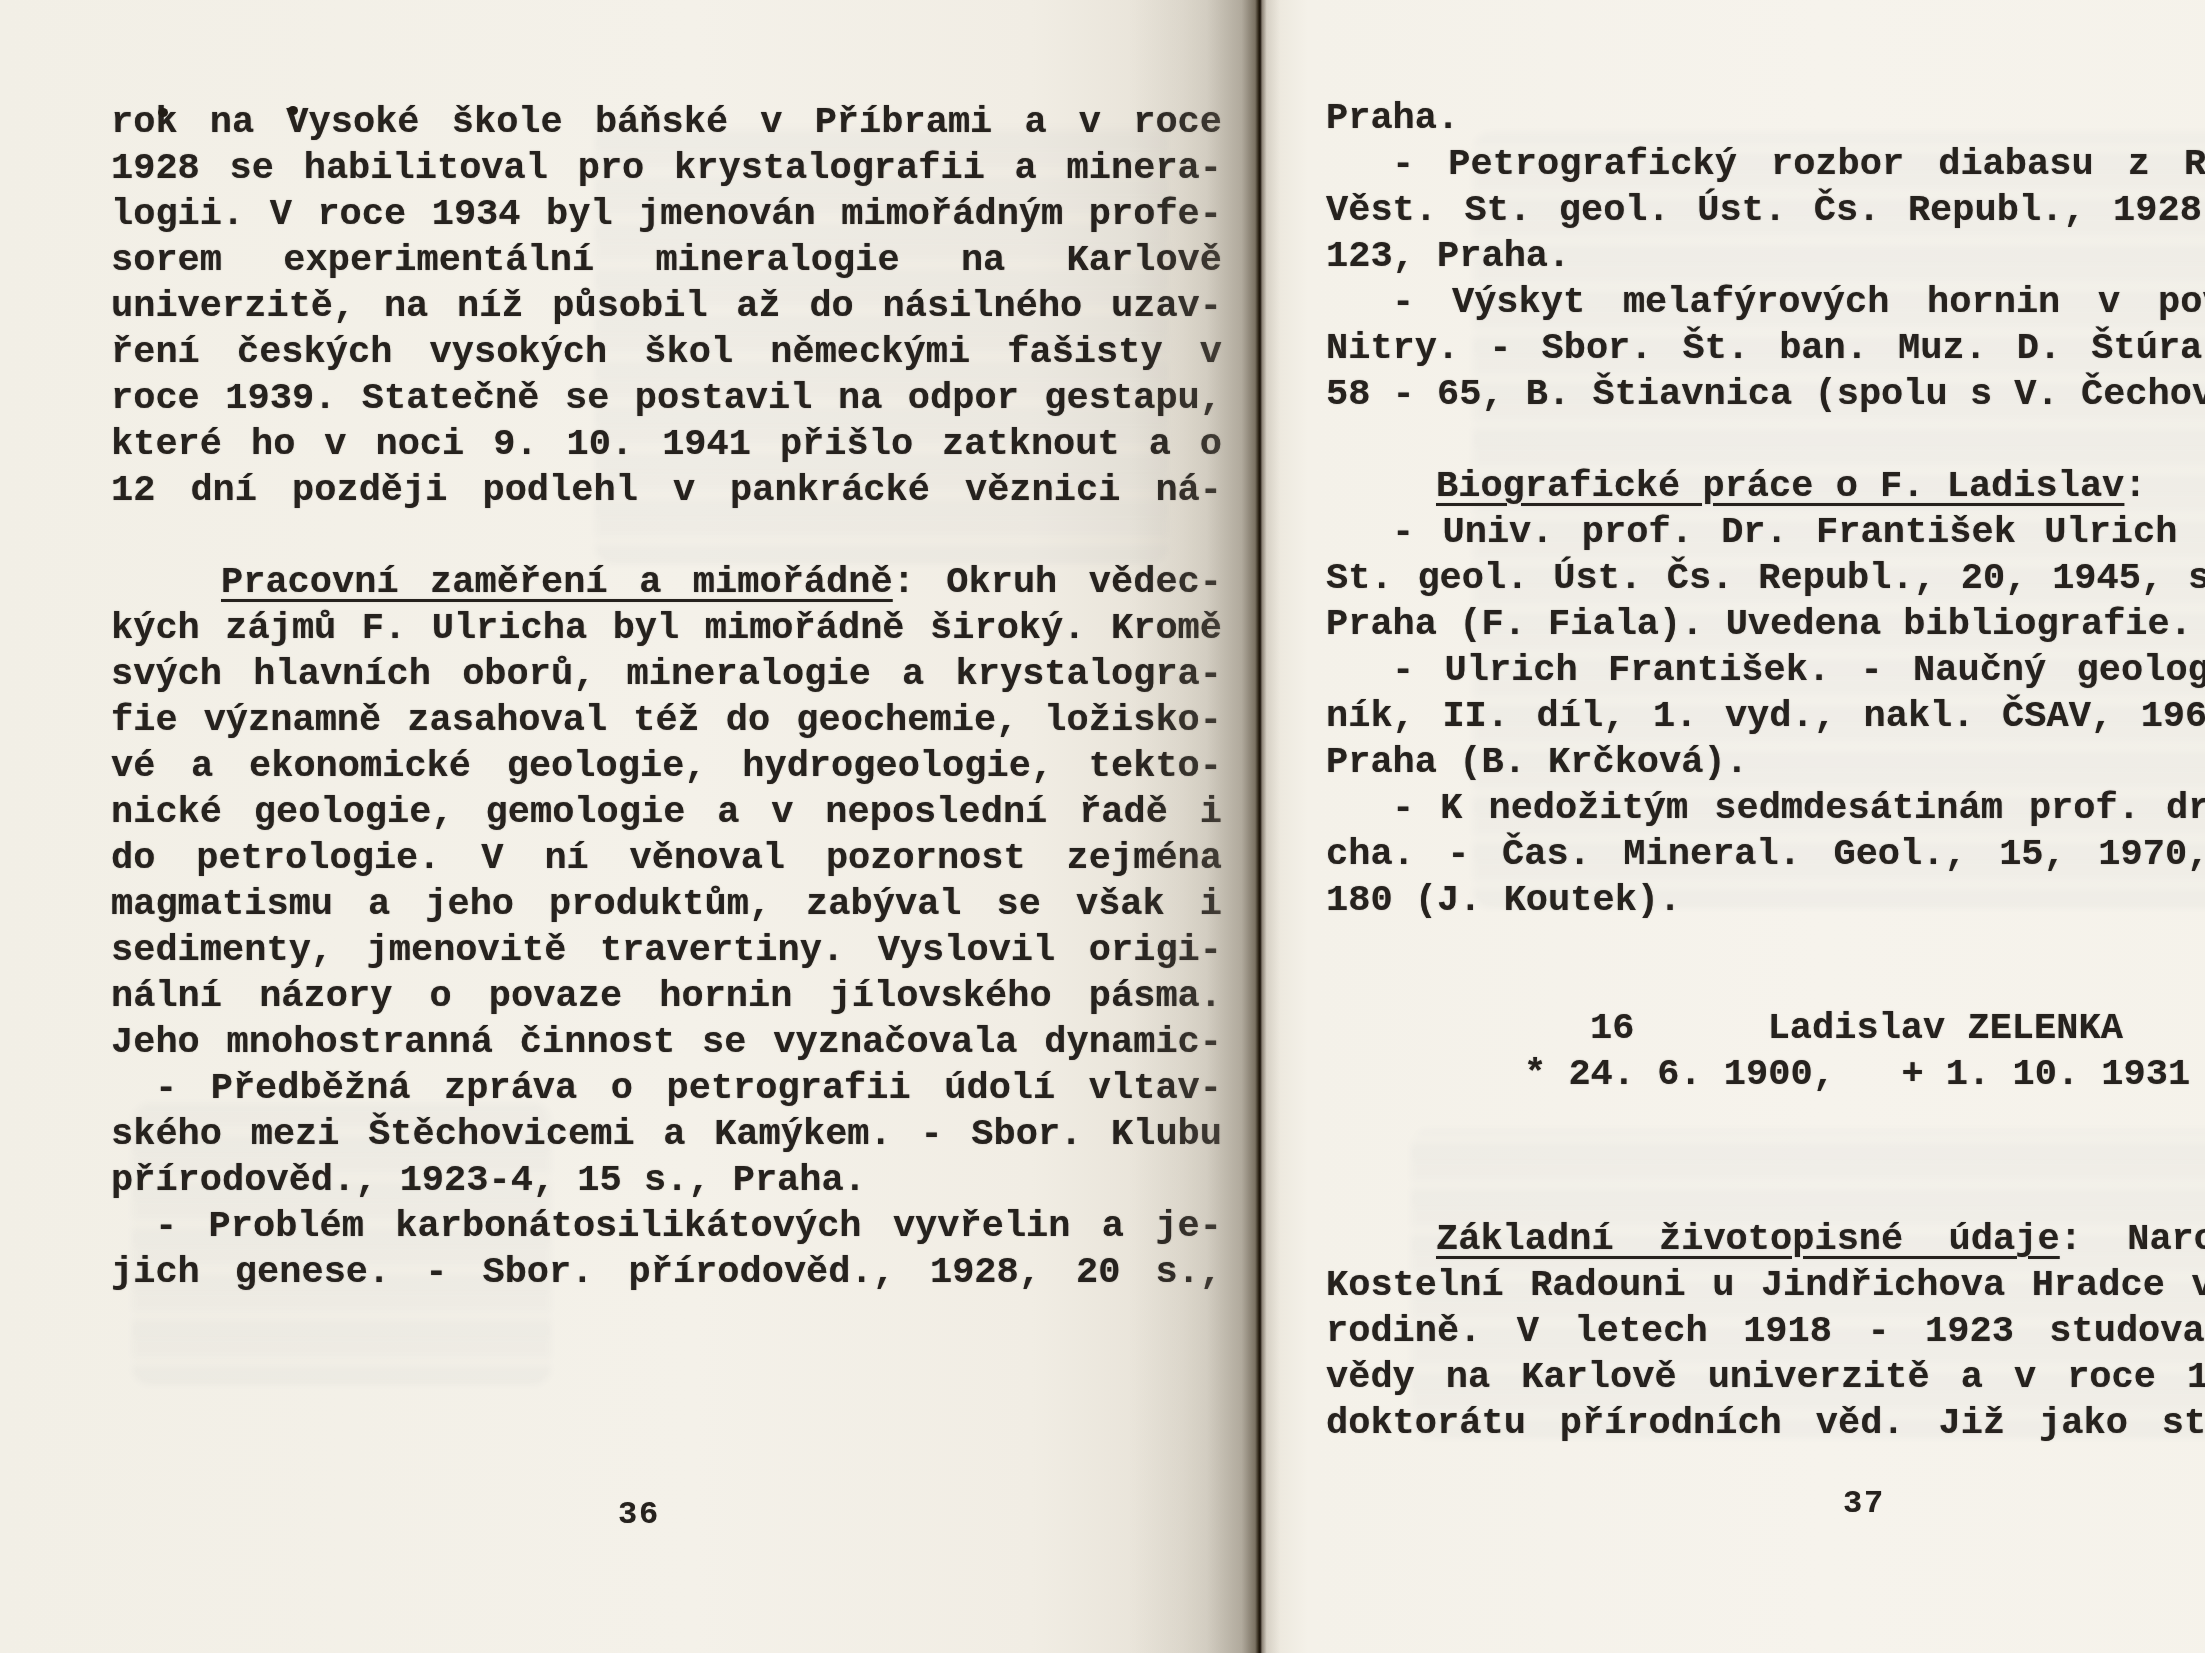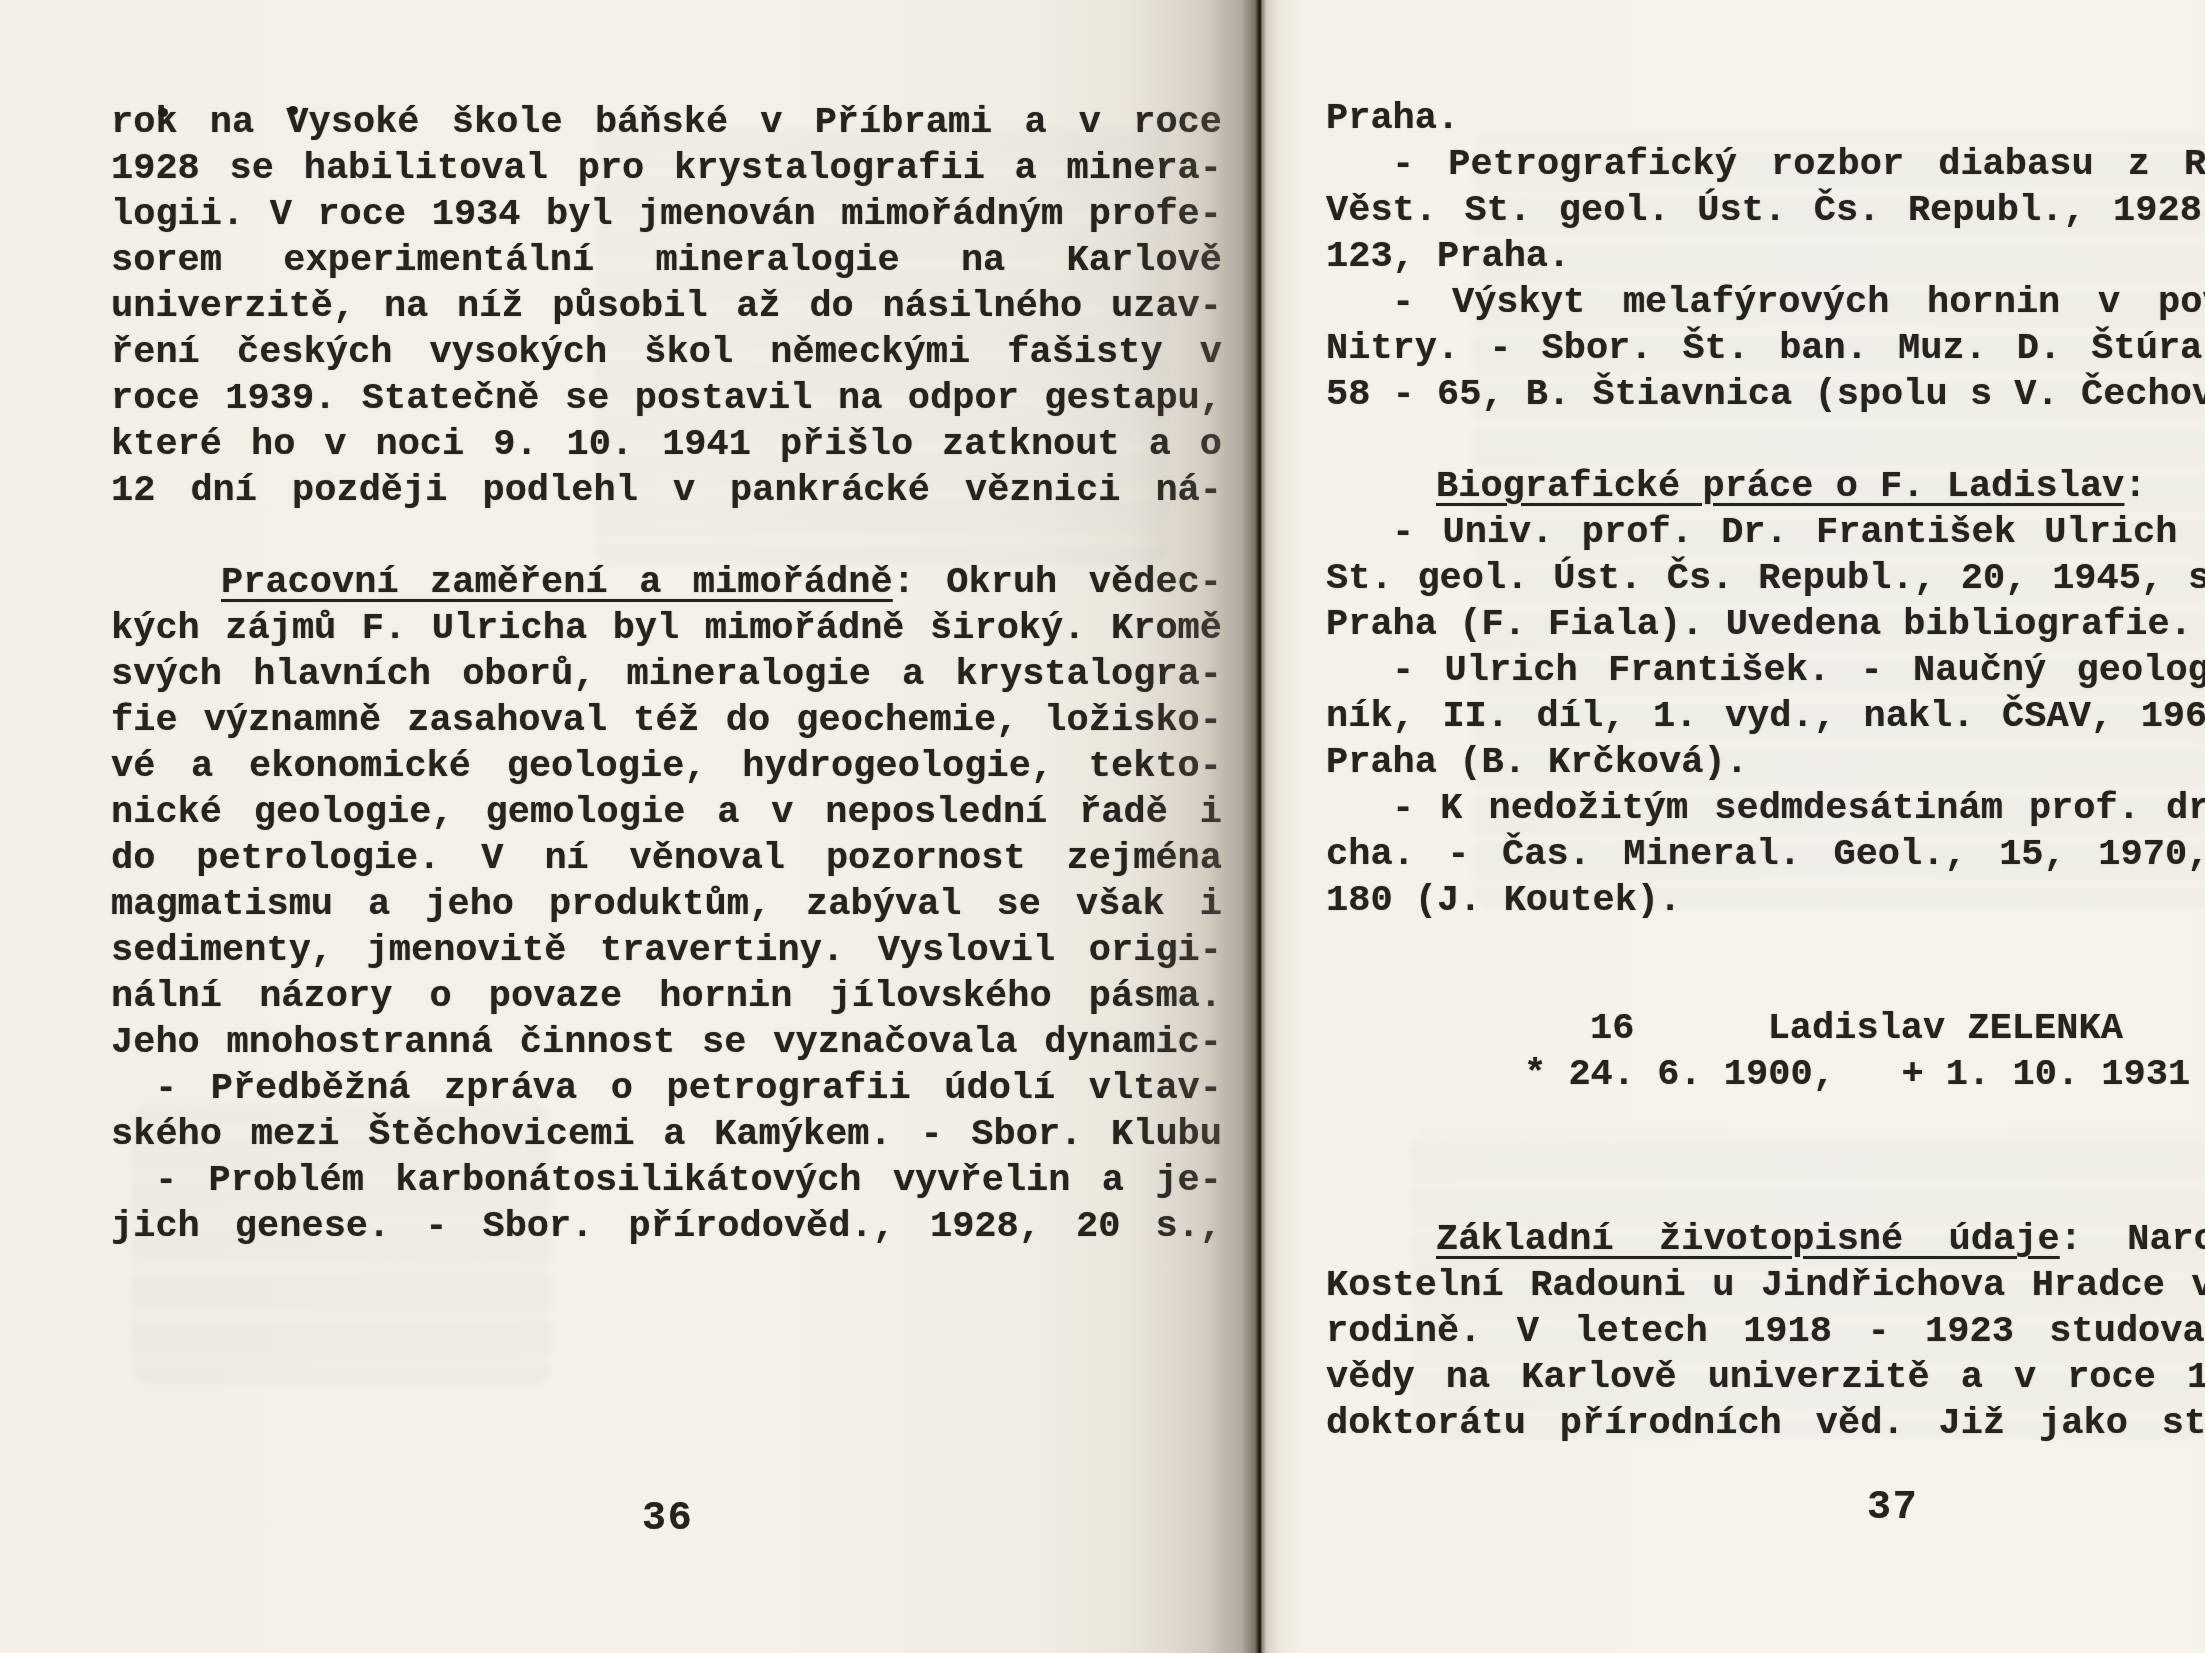--- a/index.html
+++ b/index.html
@@ -39,24 +39,23 @@
     text-shadow:0 0 0.9px rgba(38,33,28,.45), 0 0 2.6px rgba(38,33,28,.10);
   }
   .textcol.c36{left:111px;top:99px;width:1111px;}
   .textcol.c37{left:1326px;top:95px;width:1114px;}
   .line{min-height:46px;}
   .line.just{text-align:justify;text-align-last:justify;}
   .line.pre{white-space:pre;}
   .u{text-decoration:underline;text-decoration-thickness:3.1px;text-underline-offset:7px;}
   .pagenum{
     position:absolute;
-    font-size:40px;font-weight:700;color:#26221e;
+    font-size:32px;font-weight:700;color:#26221e;
     text-shadow:0 0 0.9px rgba(38,33,28,.45);
     letter-spacing:1.8px;
-    margin-left:24px;
   }
   .pagenum.p36{left:618px;top:1496px;}
   .pagenum.p37{left:1843px;top:1485px;text-align:center;}
   .bleed{
     position:absolute;
     background:repeating-linear-gradient(0deg,
       rgba(108,120,140,0.10) 0px, rgba(108,120,140,0.10) 19.4px,
       rgba(108,120,140,0.02) 19.4px, rgba(108,120,140,0.02) 27px,
       rgba(108,120,140,0.08) 27px, rgba(108,120,140,0.08) 46px);
     opacity:.45;
@@ -99,20 +98,21 @@
       <div class="line just">fie významně zasahoval též do geochemie, ložisko-</div>
       <div class="line just">vé a ekonomické geologie, hydrogeologie, tekto-</div>
       <div class="line just">nické geologie, gemologie a v neposlední řadě i</div>
       <div class="line just">do petrologie. V ní věnoval pozornost zejména</div>
       <div class="line just">magmatismu a jeho produktům, zabýval se však i</div>
       <div class="line just">sedimenty, jmenovitě travertiny. Vyslovil origi-</div>
       <div class="line just">nální názory o povaze hornin jílovského pásma.</div>
       <div class="line just">Jeho mnohostranná činnost se vyznačovala dynamic-</div>
       <div class="line just" style="padding-left: 44px;">- Předběžná zpráva o petrografii údolí vltav-</div>
       <div class="line just">ského mezi Štěchovicemi a Kamýkem. - Sbor. Klubu</div>
+      <div class="line pre">přírodověd., 1923-4, 15 s., Praha.</div>
       <div class="line just" style="padding-left: 44px;">- Problém karbonátosilikátových vyvřelin a je-</div>
       <div class="line just">jich genese. - Sbor. přírodověd., 1928, 20 s.,</div>
     </div>
   <div class="textcol c37" id="col37">
       <div class="line pre">Praha.</div>
       <div class="line just" style="padding-left: 66px;">- Petrografický rozbor diabasu z Radotína. -</div>
       <div class="line just">Věst. St. geol. Úst. Čs. Republ., 1928, s. 119 -</div>
       <div class="line pre">123, Praha.</div>
       <div class="line just" style="padding-left: 66px;">- Výskyt melafýrových hornin v povodí Horní</div>
       <div class="line just">Nitry. - Sbor. Št. ban. Muz. D. Štúra, 1937, s.</div>

